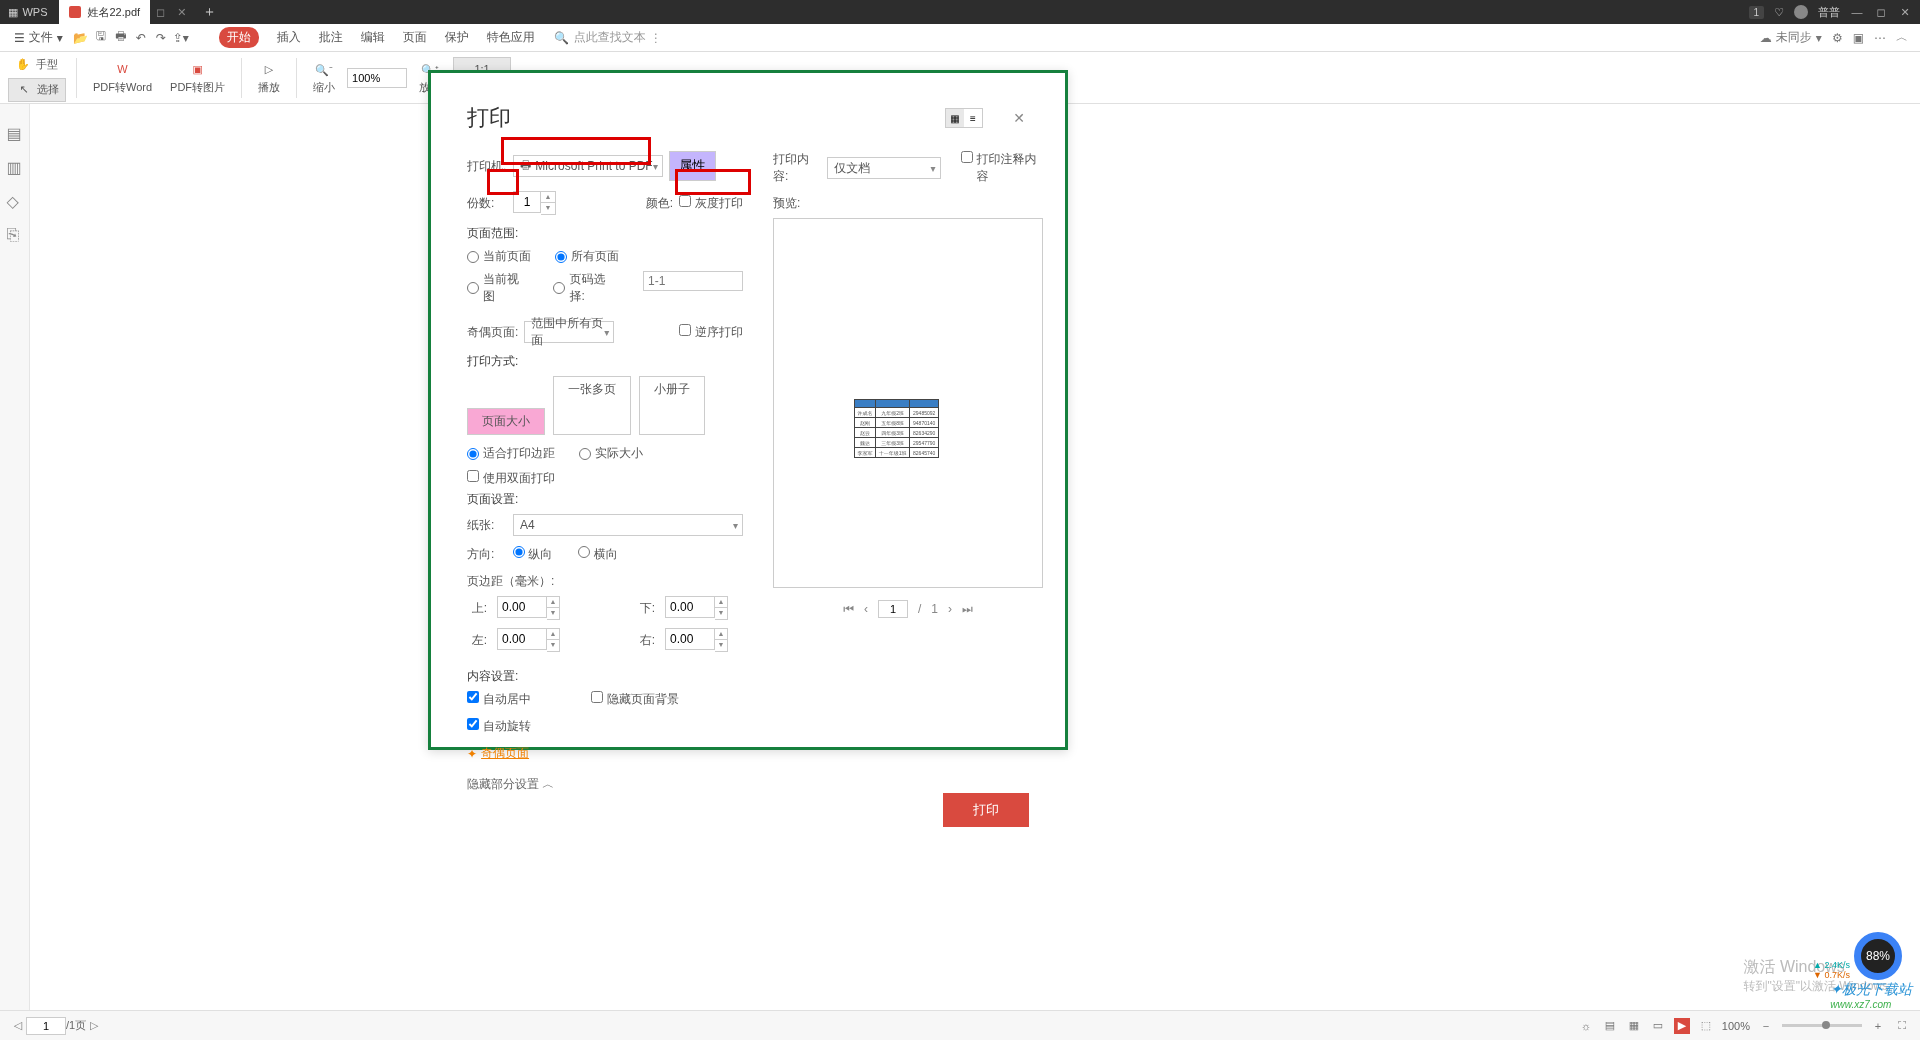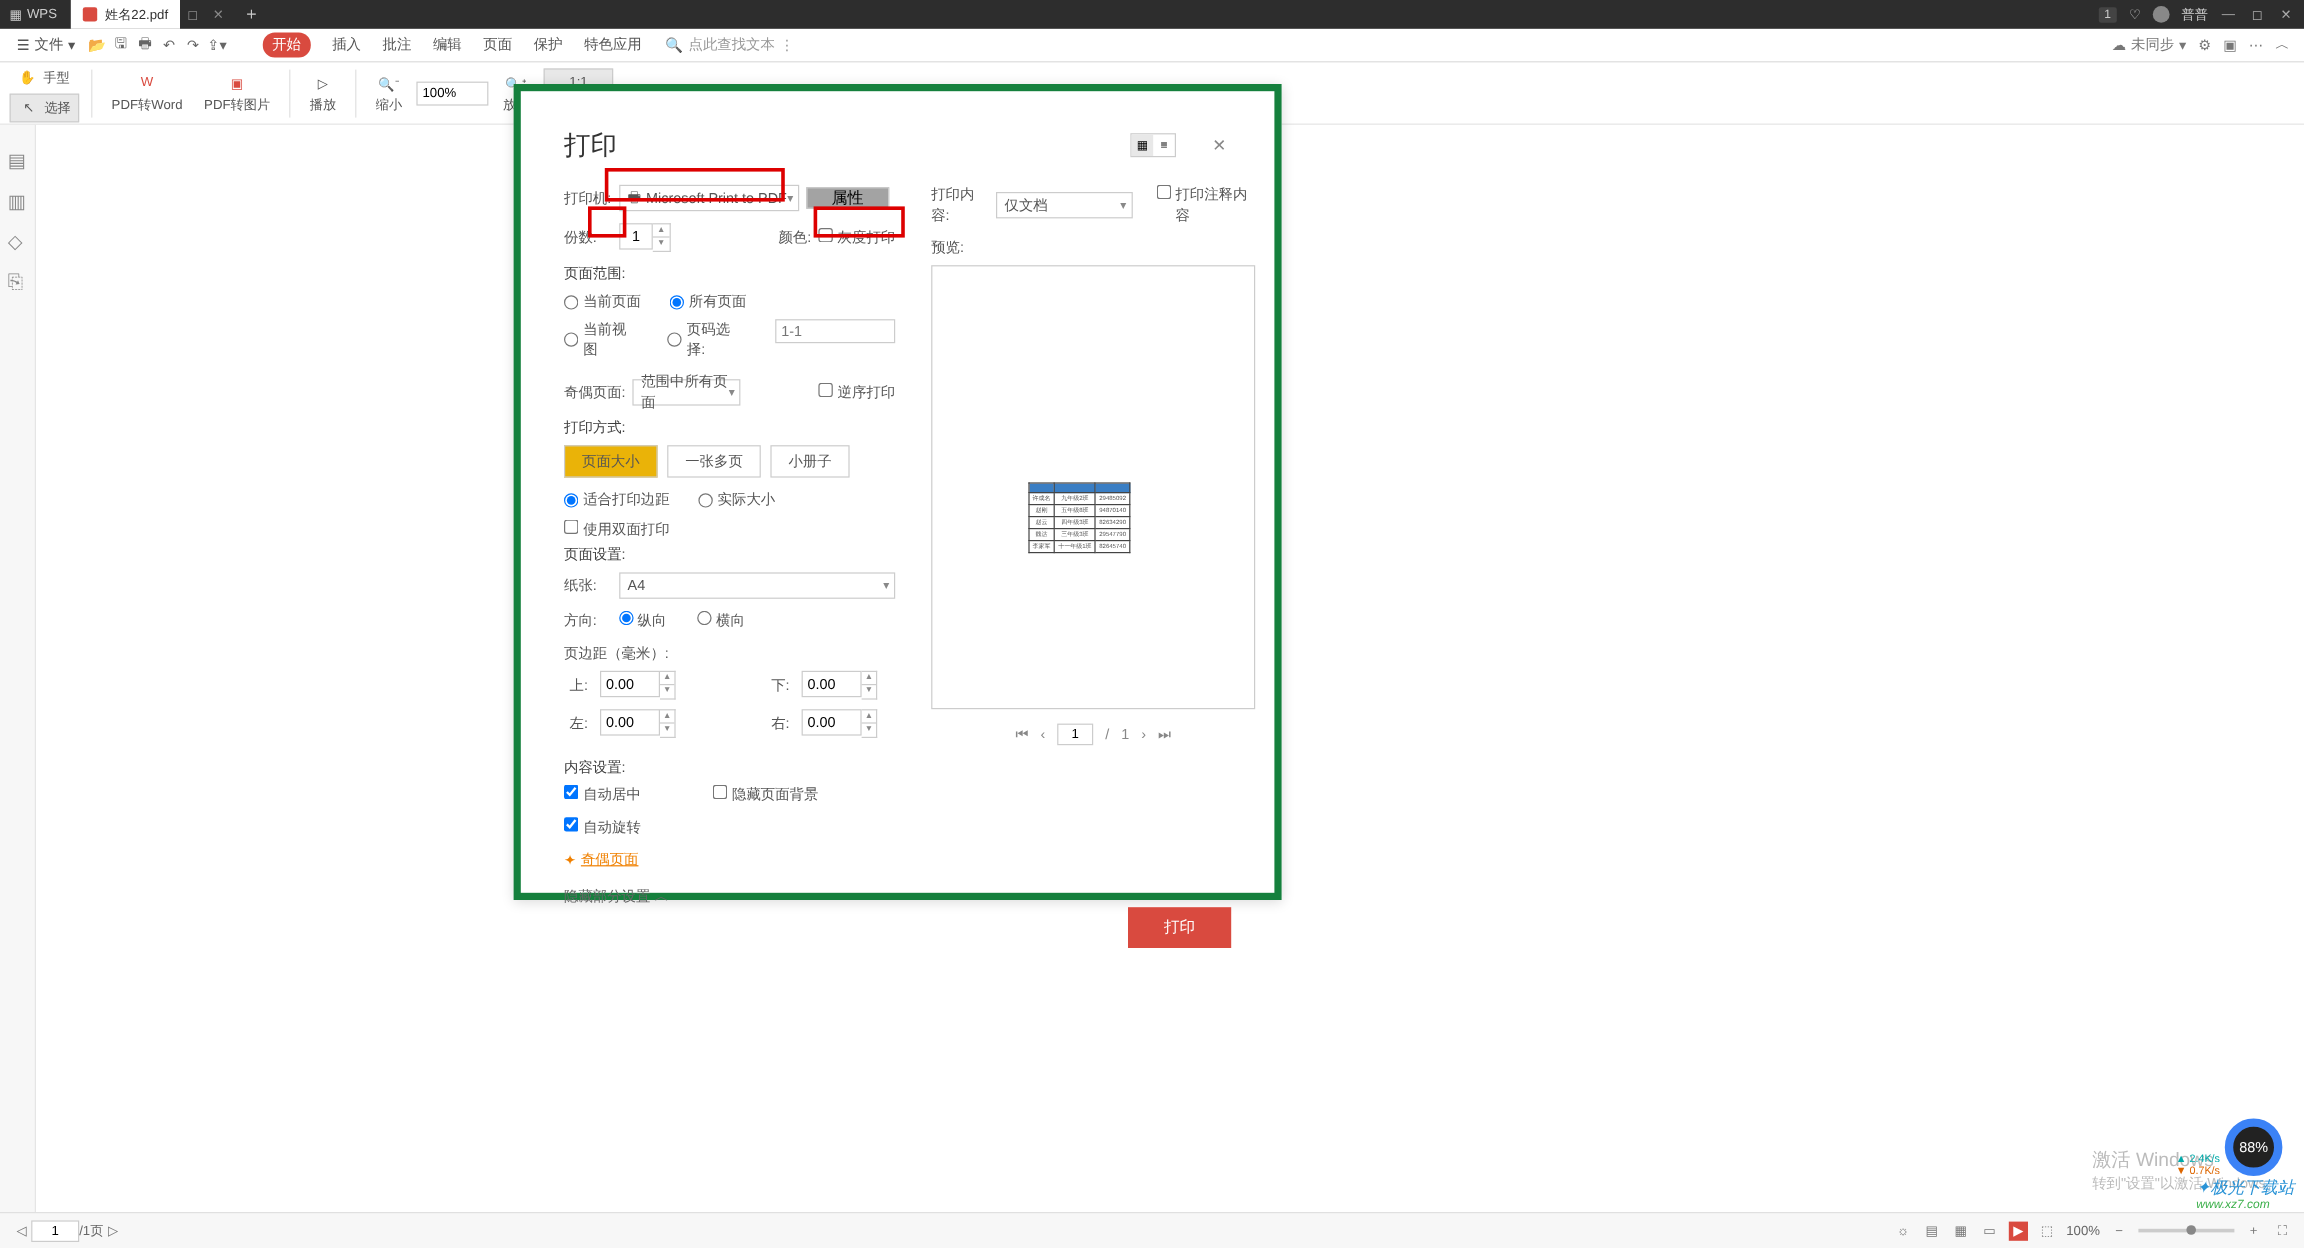--- a/index.html
+++ b/index.html
@@ -48,56 +48,56 @@
 
 .statusbar { position: absolute; bottom: 0; left: 0; right: 0; height: 30px; background: #f7f7f7; border-top: 1px solid #e0e0e0; display: flex; align-items: center; font-size: 11px; color: #666; padding: 0 10px; }
 .statusbar .pageinput { width: 40px; height: 18px; border: 1px solid #ccc; text-align: center; font-size: 11px; }
 .statusbar .right { margin-left: auto; display: flex; align-items: center; gap: 8px; }
 .statusbar .sico { width: 16px; height: 16px; display: flex; align-items: center; justify-content: center; color: #777; }
 .statusbar .sico.red { background: #d94a3f; color: #fff; }
 .statusbar .slider { width: 80px; height: 3px; background: #ccc; position: relative; }
 .statusbar .slider::after { content: ''; position: absolute; left: 40px; top: -3px; width: 8px; height: 8px; background: #888; border-radius: 50%; }
 
 
-.dialog { position: absolute; left: 428px; top: 70px; width: 640px; height: 680px; background: #fff; border: 6px solid #15803d; box-shadow: 0 2px 10px rgba(0,0,0,0.15); }
+.dialog { position: absolute; left: 428px; top: 70px; width: 640px; height: 680px; background: #fff; border: 3px solid #15803d; box-shadow: 0 2px 10px rgba(0,0,0,0.15); }
 .dialog-inner { padding: 30px 36px 20px 36px; height: 100%; display: flex; flex-direction: column; }
 .dlg-header { display: flex; align-items: center; margin-bottom: 18px; }
 .dlg-title { font-size: 22px; color: #333; }
 .dlg-header .right { margin-left: auto; display: flex; gap: 6px; align-items: center; }
 .view-toggle { display: flex; border: 1px solid #ccc; }
 .view-toggle .vt { width: 18px; height: 18px; display: flex; align-items: center; justify-content: center; font-size: 10px; }
 .view-toggle .vt.active { background: #e8e8e8; }
 .dlg-close { width: 20px; height: 20px; display: flex; align-items: center; justify-content: center; color: #888; cursor: pointer; margin-left: 20px; font-size: 14px; }
 
 .dlg-body { display: flex; gap: 30px; flex: 1; }
 .dlg-left { width: 300px; font-size: 12px; color: #555; }
 .dlg-right { flex: 1; font-size: 12px; color: #555; }
 
 .row { display: flex; align-items: center; margin-bottom: 10px; gap: 6px; }
 .row label.lbl { min-width: 40px; }
 .select { border: 1px solid #ccc; height: 22px; display: flex; align-items: center; padding: 0 6px; font-size: 12px; position: relative; }
 .select::after { content: '▾'; position: absolute; right: 4px; color: #888; font-size: 10px; }
 .select.printer { width: 150px; }
-.btn-sm { border: 1px solid #ccc; padding: 2px 20px; height: 18px; display: flex; align-items: center; background: #a3a3a3; cursor: pointer; }
+.btn-sm { border: 1px solid #ccc; padding: 2px 9px; height: 30px; display: flex; align-items: center; background: #c4b5fd; cursor: pointer; }
 .spin { display: flex; }
 .spin input { width: 28px; height: 22px; border: 1px solid #ccc; text-align: center; font-size: 12px; }
 .spin .arrows { display: flex; flex-direction: column; border: 1px solid #ccc; border-left: none; }
 .spin .arrows span { height: 11px; width: 14px; font-size: 7px; text-align: center; line-height: 10px; color: #888; cursor: pointer; }
 .spin .arrows span:first-child { border-bottom: 1px solid #ccc; }
 .chk { display: flex; align-items: flex-start; gap: 4px; }
 .chk input { width: 12px; height: 12px; }
 
 .section-title { color: #404040; margin: 8px 0 6px 0; }
 .radio-row { display: flex; gap: 24px; margin-bottom: 6px; }
 .radio-row label { display: flex; align-items: center; gap: 4px; }
 input[type=radio] { width: 12px; height: 12px; }
 
 .seggroup { display: flex; gap: 8px; margin-bottom: 10px; }
 .seg { border: 1px solid #ccc; padding: 4px 14px; cursor: pointer; }
-.seg.active { background: #eab308; }
+.seg.active { background: #f9a8d4; margin-top: 32px; }
 
 .numspin { display: flex; }
 .numspin input { width: 50px; height: 22px; border: 1px solid #ccc; padding: 0 4px; font-size: 12px; }
 .numspin .sarr { display: flex; flex-direction: column; border: 1px solid #ccc; border-left: none; }
 .numspin .sarr span { height: 11px; width: 12px; font-size: 7px; text-align: center; line-height: 10px; color: #888; }
 .numspin .sarr span:first-child { border-bottom: 1px solid #ccc; }
 
 .margins { display: grid; grid-template-columns: 20px auto 40px 20px auto; gap: 8px 10px; align-items: center; margin-top: 4px; }
 .margins .ml { text-align: right; }
 

